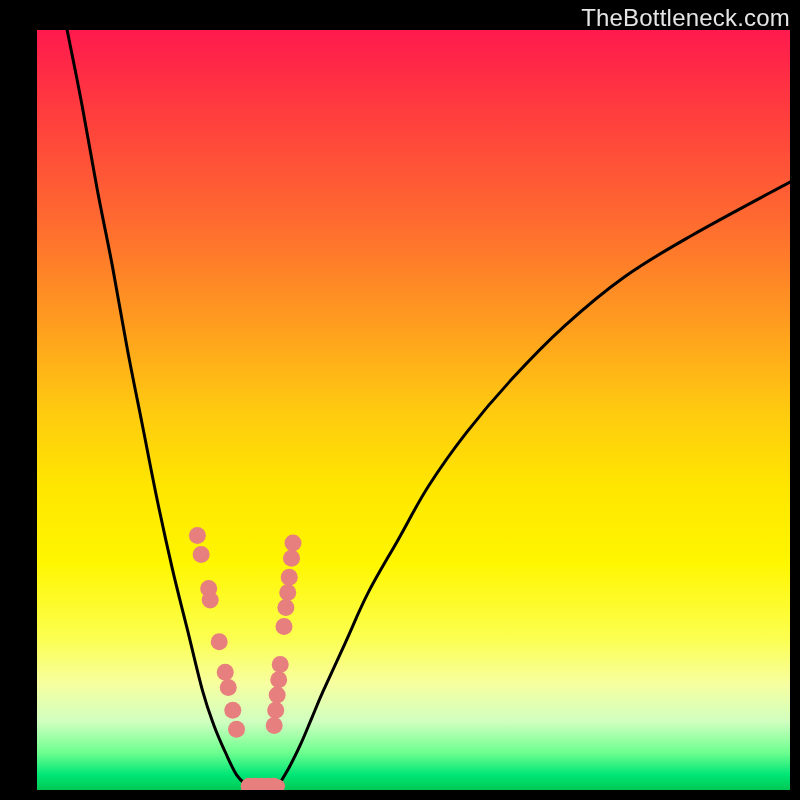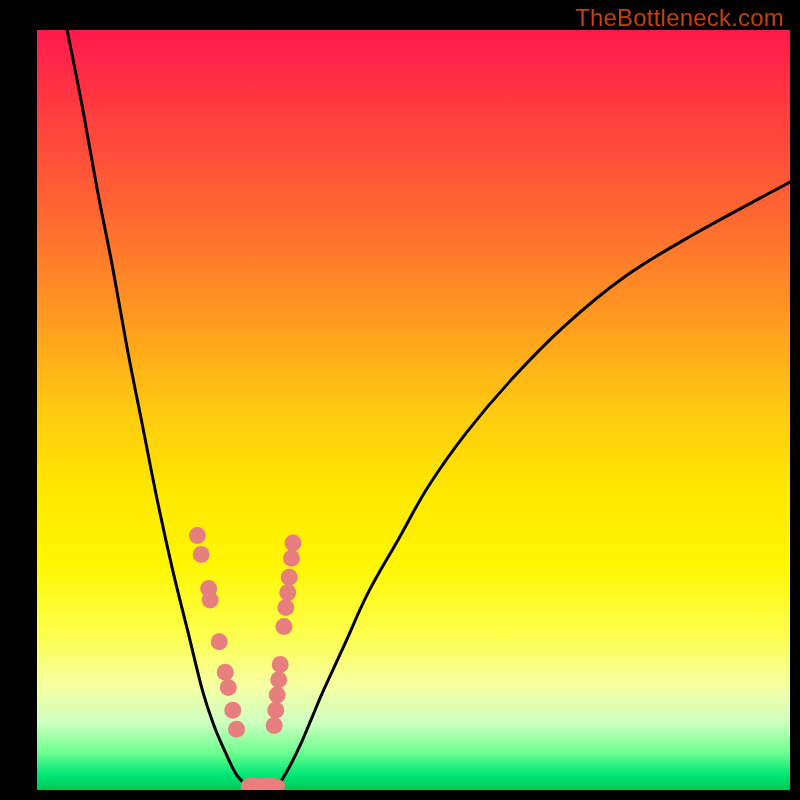--- a/index.html
+++ b/index.html
@@ -42,22 +42,22 @@
     position: absolute;
     left: 0;
     top: 0;
     width: 753px;
     height: 760px;
     display: block;
   }
   .watermark {
     position: absolute;
     top: 4px;
-    right: 16px;
-    color: #c2410c;
+    right: 10px;
+    color: #e5e5e5;
     font-size: 24px;
     font-weight: 500;
     letter-spacing: 0.2px;
   }
 </style>
 </head>
 <body>
 
 <div class="chart-container">
   <div class="watermark">TheBottleneck.com</div>

